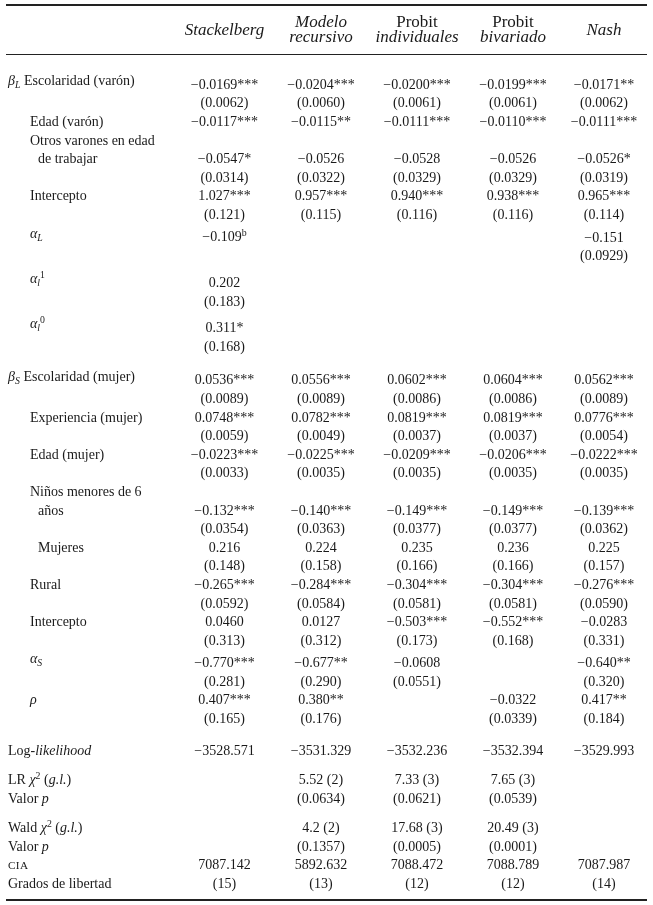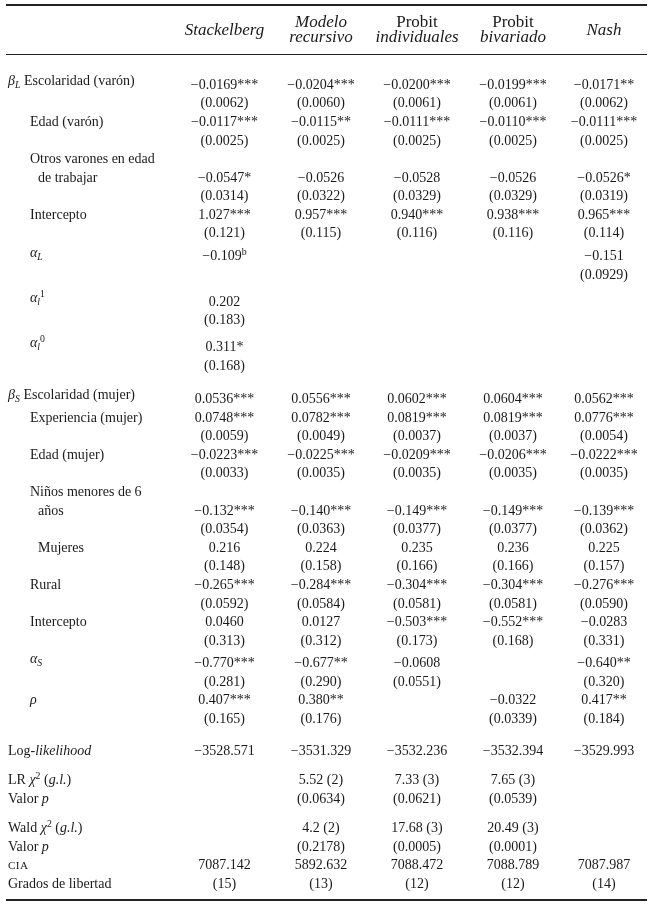--- a/index.html
+++ b/index.html
@@ -96,28 +96,20 @@
         </tr>
         <tr>
           <td class="label ind1"><span class="s-n">Edad (varón)</span></td>
           <td class="val"><span class="s-n">−0.0117***</span></td>
           <td class="val"><span class="s-n">−0.0115**</span></td>
           <td class="val"><span class="s-n">−0.0111***</span></td>
           <td class="val"><span class="s-n">−0.0110***</span></td>
           <td class="val"><span class="s-n">−0.0111***</span></td>
         </tr>
         <tr>
-          <td class="label ind1"></td>
-          <td class="val"><span class="s-n">(0.0025)</span></td>
-          <td class="val"><span class="s-n">(0.0025)</span></td>
-          <td class="val"><span class="s-n">(0.0025)</span></td>
-          <td class="val"><span class="s-n">(0.0025)</span></td>
-          <td class="val"><span class="s-n">(0.0025)</span></td>
-        </tr>
-        <tr>
           <td class="label ind1"><span class="s-n">Otros varones en edad</span></td>
           <td class="val"></td>
           <td class="val"></td>
           <td class="val"></td>
           <td class="val"></td>
           <td class="val"></td>
         </tr>
         <tr>
           <td class="label ind2"><span class="s-n">de trabajar</span></td>
           <td class="val"><span class="s-n">−0.0547*</span></td>
@@ -200,20 +192,28 @@
         </tr>
         <tr class="gap-md">
           <td class="label ind0"><span class="s-i">β</span><span class="s-sub">S</span><span class="s-n"> Escolaridad (mujer)</span></td>
           <td class="val"><span class="s-n">0.0536***</span></td>
           <td class="val"><span class="s-n">0.0556***</span></td>
           <td class="val"><span class="s-n">0.0602***</span></td>
           <td class="val"><span class="s-n">0.0604***</span></td>
           <td class="val"><span class="s-n">0.0562***</span></td>
         </tr>
         <tr>
+          <td class="label ind1"></td>
+          <td class="val"><span class="s-n">(0.0089)</span></td>
+          <td class="val"><span class="s-n">(0.0089)</span></td>
+          <td class="val"><span class="s-n">(0.0086)</span></td>
+          <td class="val"><span class="s-n">(0.0086)</span></td>
+          <td class="val"><span class="s-n">(0.0089)</span></td>
+        </tr>
+        <tr>
           <td class="label ind1"><span class="s-n">Experiencia (mujer)</span></td>
           <td class="val"><span class="s-n">0.0748***</span></td>
           <td class="val"><span class="s-n">0.0782***</span></td>
           <td class="val"><span class="s-n">0.0819***</span></td>
           <td class="val"><span class="s-n">0.0819***</span></td>
           <td class="val"><span class="s-n">0.0776***</span></td>
         </tr>
         <tr>
           <td class="label ind1"></td>
           <td class="val"><span class="s-n">(0.0059)</span></td>
@@ -370,21 +370,21 @@
           <td class="label ind0"><span class="s-n">Wald </span><span class="s-i">χ</span><span class="s-sup">2</span><span class="s-n"> (</span><span class="s-i">g.l.</span><span class="s-n">)</span></td>
           <td class="val"></td>
           <td class="val"><span class="s-n">4.2 (2)</span></td>
           <td class="val"><span class="s-n">17.68 (3)</span></td>
           <td class="val"><span class="s-n">20.49 (3)</span></td>
           <td class="val"></td>
         </tr>
         <tr>
           <td class="label ind0"><span class="s-n">Valor </span><span class="s-i">p</span></td>
           <td class="val"></td>
-          <td class="val"><span class="s-n">(0.2178)</span></td>
+          <td class="val"><span class="s-n">(0.1357)</span></td>
           <td class="val"><span class="s-n">(0.0005)</span></td>
           <td class="val"><span class="s-n">(0.0001)</span></td>
           <td class="val"></td>
         </tr>
         <tr>
           <td class="label ind0"><span class="s-sc">CIA</span></td>
           <td class="val"><span class="s-n">7087.142</span></td>
           <td class="val"><span class="s-n">5892.632</span></td>
           <td class="val"><span class="s-n">7088.472</span></td>
           <td class="val"><span class="s-n">7088.789</span></td>

